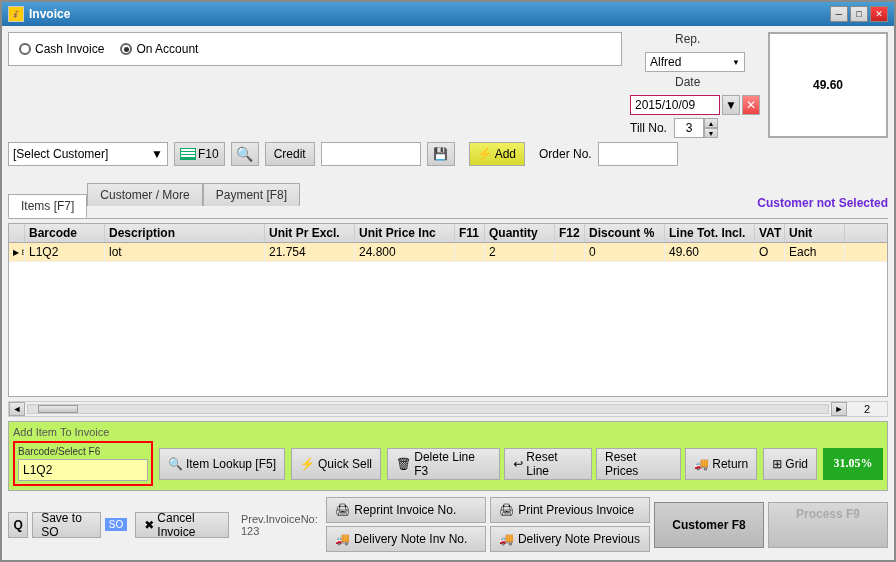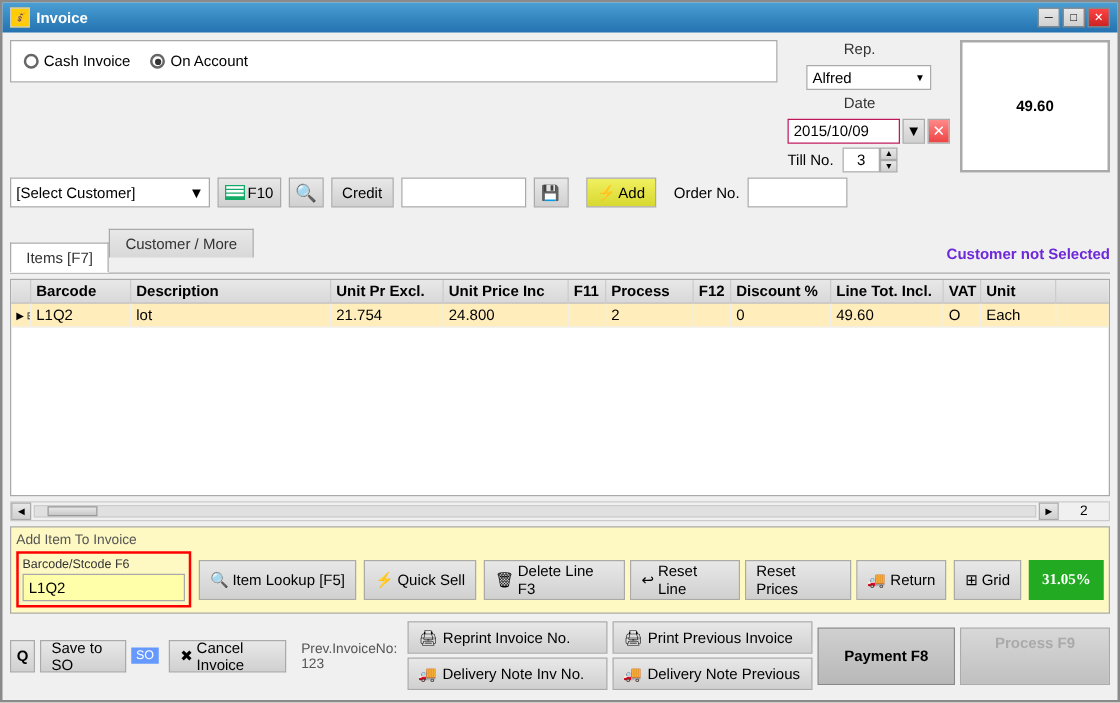--- a/index.html
+++ b/index.html
@@ -55,21 +55,21 @@
     .tab-bar-row { display: flex; align-items: center; border-bottom: 1px solid #aaa; }
 
     .table-section { flex: 1; background: white; border: 1px solid #aaa; overflow: hidden; }
     .table-header { display: grid; grid-template-columns: 16px 80px 160px 90px 100px 30px 70px 30px 80px 90px 30px 60px; background: linear-gradient(to bottom, #e8e8e8, #d8d8d8); border-bottom: 1px solid #aaa; }
     .th { padding: 2px 4px; border-right: 1px solid #ccc; font-weight: bold; white-space: nowrap; overflow: hidden; }
     .table-row { display: grid; grid-template-columns: 16px 80px 160px 90px 100px 30px 70px 30px 80px 90px 30px 60px; border-bottom: 1px solid #eee; }
     .table-row.selected { background: #ffeebb; }
     .td { padding: 2px 4px; border-right: 1px solid #eee; white-space: nowrap; overflow: hidden; }
     .row-arrow { font-size: 8px; display: flex; align-items: center; }
 
-    .bottom-section { background: #fef9c3; border: 1px solid #aaa; padding: 4px; }
+    .bottom-section { background: #bef264; border: 1px solid #aaa; padding: 4px; }
     .add-item-label { font-size: 11px; color: #555; margin-bottom: 3px; }
     .bottom-row1 { display: flex; align-items: center; gap: 6px; }
     .barcode-group { border: 2px solid red; padding: 3px; display: flex; flex-direction: column; gap: 2px; }
     .barcode-label { font-size: 10px; color: #333; }
     .barcode-input { width: 130px; height: 22px; border: 1px solid #aaa; background: #ffffaa; padding: 0 4px; font-size: 12px; }
     .lookup-btn { display: flex; align-items: center; gap: 3px; background: linear-gradient(to bottom, #e8e8e8, #d0d0d0); border: 1px solid #aaa; padding: 3px 8px; cursor: pointer; height: 32px; }
     .quicksell-btn { display: flex; align-items: center; gap: 3px; background: linear-gradient(to bottom, #e8e8e8, #d0d0d0); border: 1px solid #aaa; padding: 3px 8px; cursor: pointer; height: 32px; }
     .action-btn { display: flex; align-items: center; gap: 3px; background: linear-gradient(to bottom, #e8e8e8, #d0d0d0); border: 1px solid #aaa; padding: 3px 8px; cursor: pointer; height: 32px; }
     .grid-btn { background: linear-gradient(to bottom, #e8e8e8, #d0d0d0); border: 1px solid #aaa; padding: 3px 8px; cursor: pointer; height: 32px; margin-left: auto; display: flex; align-items: center; gap: 3px; }
     .percent-badge { background: #22aa22; color: white; font-weight: bold; padding: 3px 8px; height: 32px; display: flex; align-items: center; justify-content: center; min-width: 60px; font-family: Liberation Serif, serif; }
@@ -180,32 +180,35 @@
       <input class="order-input" type="text" value="" style="">
     </div>
 
     <div class="tab-bar-row">
       <div class="tab active">
         <span>Items [F7]</span>
       </div>
       <div class="tab">
         <span>Customer / More</span>
       </div>
+      <div class="tab">
+        <span>Payment [F8]</span>
+      </div>
       <div class="customer-not-selected">Customer not Selected</div>
     </div>
 
     <div class="table-section">
       <div class="table-header">
         <div class="th"></div>
         <div class="th">Barcode</div>
         <div class="th">Description</div>
         <div class="th">Unit Pr Excl.</div>
         <div class="th">Unit Price Inc</div>
         <div class="th">F11</div>
-        <div class="th">Process</div>
+        <div class="th">Quantity</div>
         <div class="th">F12</div>
         <div class="th">Discount %</div>
         <div class="th">Line Tot. Incl.</div>
         <div class="th">VAT</div>
         <div class="th">Unit</div>
       </div>
       <div class="table-row selected">
         <div class="td row-arrow">▶ ⊞</div>
         <div class="td">L1Q2</div>
         <div class="td">lot</div>
@@ -227,21 +230,21 @@
         <div style="position:absolute; left:10px; width:40px; height:8px; background:linear-gradient(to bottom,#e8e8e8,#c8c8c8); border:1px solid #999;"></div>
       </div>
       <div style="width:16px; height:14px; background:linear-gradient(to bottom,#e8e8e8,#d0d0d0); border:1px solid #aaa; display:flex; align-items:center; justify-content:center; cursor:pointer; font-size:9px;">►</div>
       <div style="width:40px; text-align:center; font-size:11px;">2</div>
     </div>
 
     <div class="bottom-section">
       <div class="add-item-label">Add Item To Invoice</div>
       <div class="bottom-row1">
         <div class="barcode-group">
-          <span class="barcode-label">Barcode/Stcode F6</span>
+          <span class="barcode-label">Barcode/Select F6</span>
           <input class="barcode-input" type="text" value="L1Q2" style="">
         </div>
         <div class="lookup-btn">
           <span>🔍</span>
           <span>Item Lookup [F5]</span>
         </div>
         <div class="quicksell-btn">
           <span class="lightning">⚡</span>
           <span>Quick Sell</span>
         </div>
@@ -301,21 +304,21 @@
           <span>🖨</span>
           <span>Print Previous Invoice</span>
         </div>
         <div class="footer-action-btn">
           <span>🚚</span>
           <span>Delivery Note Previous</span>
         </div>
       </div>
 
       <div class="payment-btn">
-        <span>Payment F8</span>
+        <span>Customer F8</span>
       </div>
       <div class="process-btn">
         <span>Process F9</span>
       </div>
     </div>
 
   </div>
 </div>
 
 </body></html>

